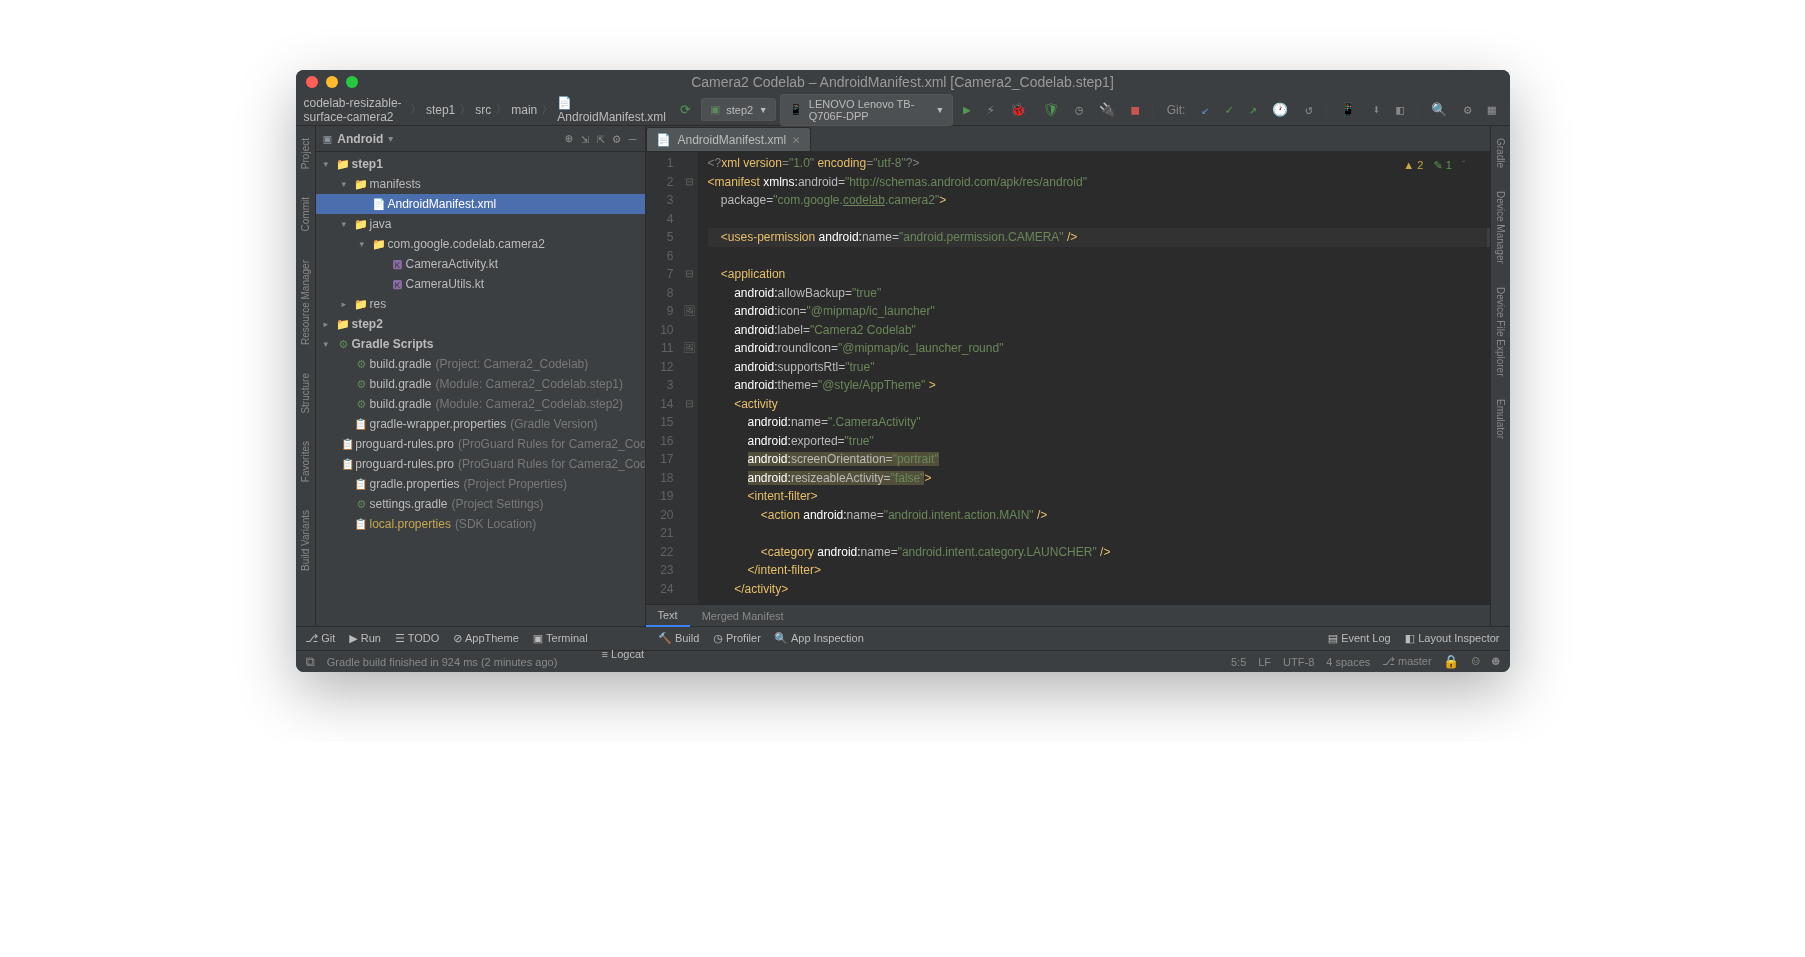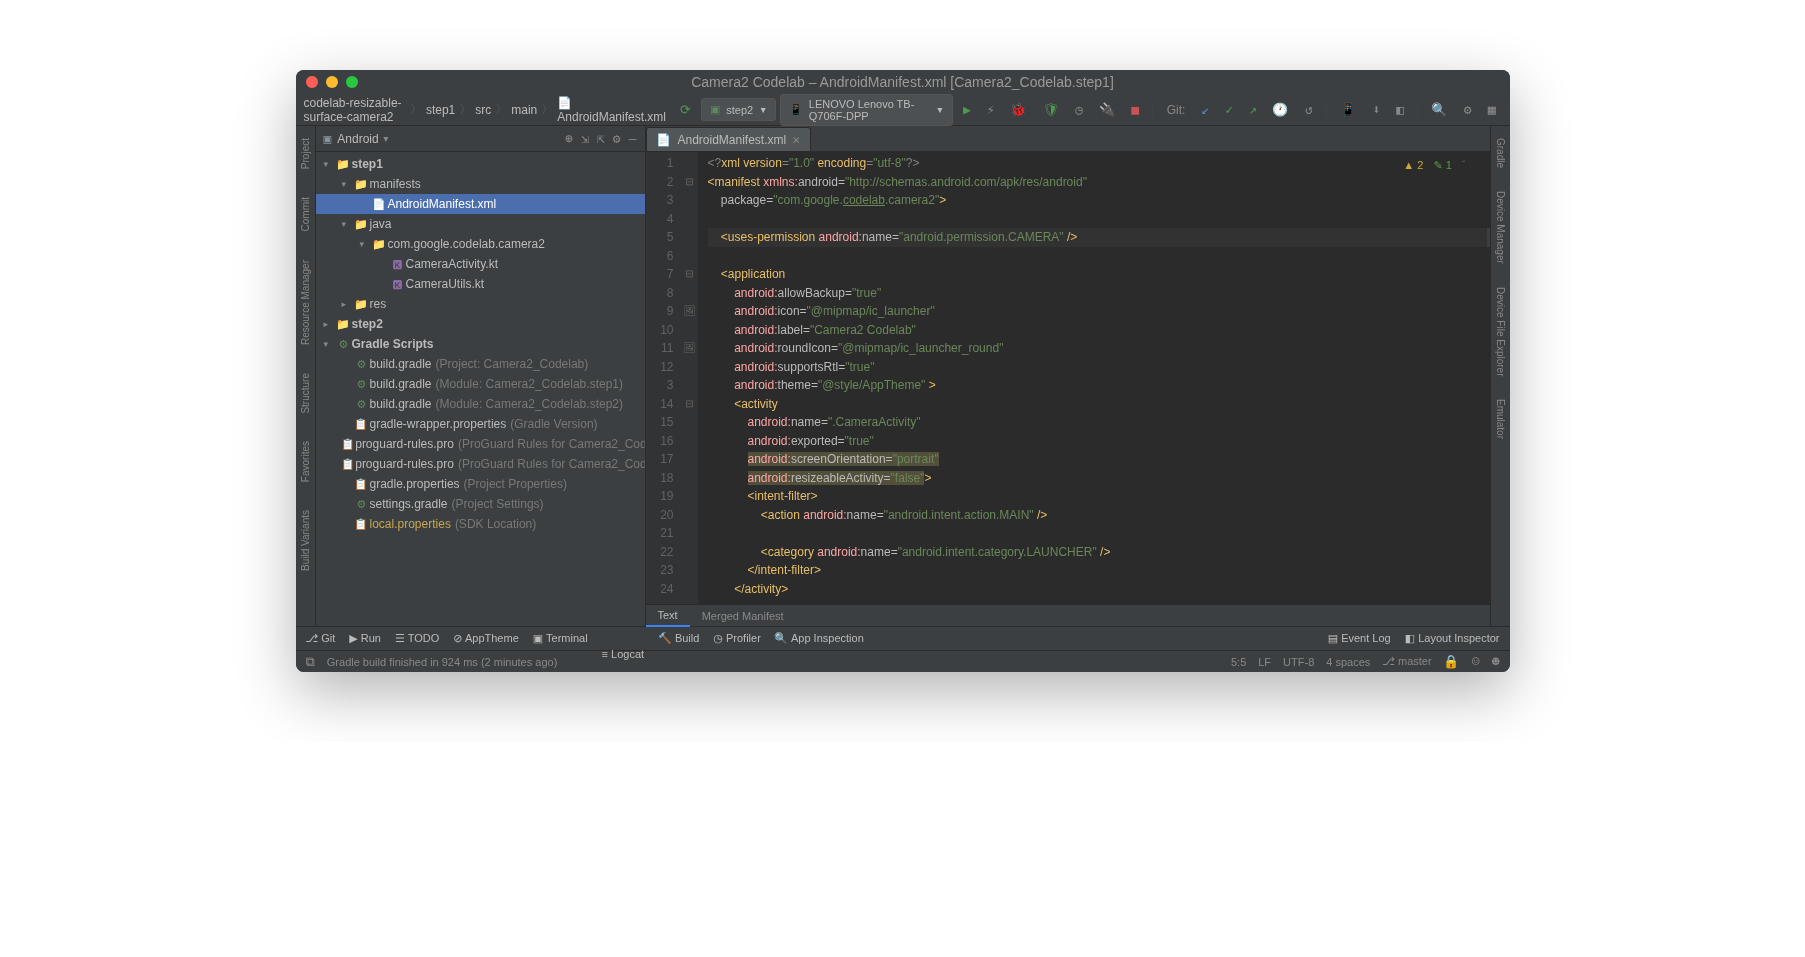--- a/index.html
+++ b/index.html
@@ -19,21 +19,21 @@
 .toolbar-btn { padding: 3px 6px; color: #888; cursor: pointer; font-size: 12px; display: flex; align-items: center; gap: 4px; }
 .toolbar-btn.green { color: #4e9a4e; }
 .toolbar-btn.red { color: #c75450; }
 .toolbar-btn.blue { color: #5890c7; }
 .config-select { background: #4c5052; border: 1px solid #555; border-radius: 3px; padding: 3px 8px; color: #bbb; font-size: 11px; display: flex; align-items: center; gap: 6px; }
 .main-content { display: flex; height: 500px; }
 .left-gutter { width: 20px; background: #3c3f41; border-right: 1px solid #2b2b2b; display: flex; flex-direction: column; align-items: center; padding: 8px 0; gap: 20px; }
 .gutter-label { writing-mode: vertical-lr; transform: rotate(180deg); font-size: 10px; color: #888; cursor: pointer; padding: 4px 0; }
 .project-panel { width: 330px; background: #3c3f41; border-right: 1px solid #2b2b2b; display: flex; flex-direction: column; }
 .panel-header { height: 26px; display: flex; align-items: center; padding: 0 8px; border-bottom: 1px solid #2b2b2b; gap: 6px; }
-.panel-title { color: #bbb; font-size: 12px; font-weight: 400; flex: 1; }
+.panel-title { color: #bbb; font-size: 12px; font-weight: 700; flex: 1; }
 .panel-icons { display: flex; gap: 8px; color: #888; }
 .tree { flex: 1; overflow: auto; padding: 2px 0; font-size: 12px; }
 .tree-row { display: flex; align-items: center; height: 20px; padding-left: 8px; cursor: pointer; white-space: nowrap; }
 .tree-row.selected { background: #4b6eaf; color: #fff; }
 .tree-toggle { width: 12px; color: #888; font-size: 9px; }
 .tree-icon { width: 16px; text-align: center; font-size: 11px; }
 .tree-label { color: #bbb; }
 .tree-row.selected .tree-label { color: #fff; }
 .tree-hint { color: #787878; margin-left: 4px; }
 .tree-row .gold { color: #c7a74f; }
@@ -42,21 +42,21 @@
 .editor-tab { background: #515658; border: 1px solid #2b2b2b; border-bottom: none; padding: 4px 10px; color: #bbb; font-size: 12px; display: flex; align-items: center; gap: 6px; border-radius: 3px 3px 0 0; }
 .editor-body { flex: 1; display: flex; position: relative; font-family: "Menlo", "Consolas", monospace; font-size: 12px; line-height: 18.5px; }
 .gutter-col { width: 36px; background: #313335; color: #606366; text-align: right; padding: 2px 8px 2px 0; user-select: none; }
 .marker-col { width: 16px; background: #313335; padding: 2px 0; }
 .marker-col .mk { height: 18.5px; color: #666; font-size: 10px; text-align: center; }
 .code-col { flex: 1; padding: 2px 0 2px 10px; overflow: hidden; position: relative; }
 .code-line { height: 18.5px; white-space: pre; }
 .code-line.cur { background: #323232; box-shadow: inset -3px 0 0 #3c3f41; }
 .tag { color: #e8bf6a; }
 .attr { color: #bababa; }
-.attr-ns { color: #fca5a5; }
+.attr-ns { color: #ffffff; }
 .str { color: #6a8759; }
 .pi { color: #808080; }
 .dep { background: #52503a; }
 .breadcrumb-bottom { height: 22px; background: #3c3f41; border-top: 1px solid #2b2b2b; display: flex; align-items: center; padding: 0 50px; font-size: 11px; color: #888; gap: 8px; }
 .editor-subtabs { height: 22px; background: #3c3f41; border-top: 1px solid #2b2b2b; display: flex; align-items: center; }
 .subtab { padding: 4px 12px; color: #888; font-size: 11px; cursor: pointer; }
 .subtab.active { color: #bbb; border-bottom: 2px solid #3b82f6; }
 .right-gutter { width: 20px; background: #3c3f41; border-left: 1px solid #2b2b2b; display: flex; flex-direction: column; align-items: center; padding: 8px 0; gap: 15px; }
 .warnings { position: absolute; top: 4px; right: 24px; font-size: 11px; display: flex; gap: 10px; }
 .warn-yellow { color: #c9a83d; }

